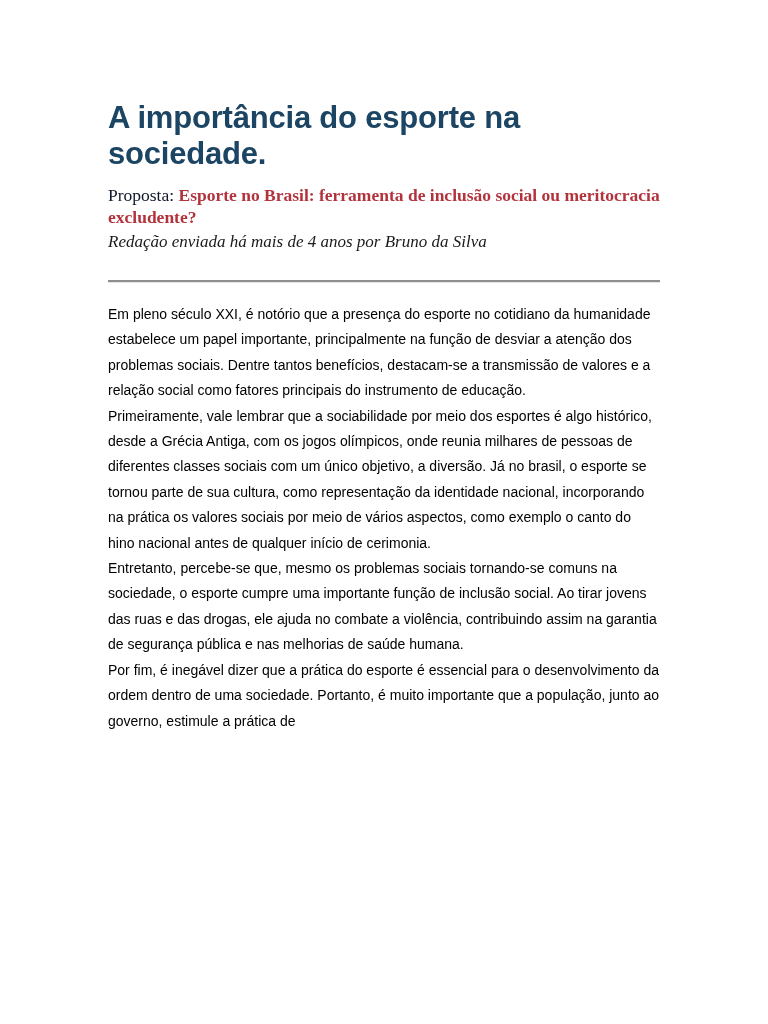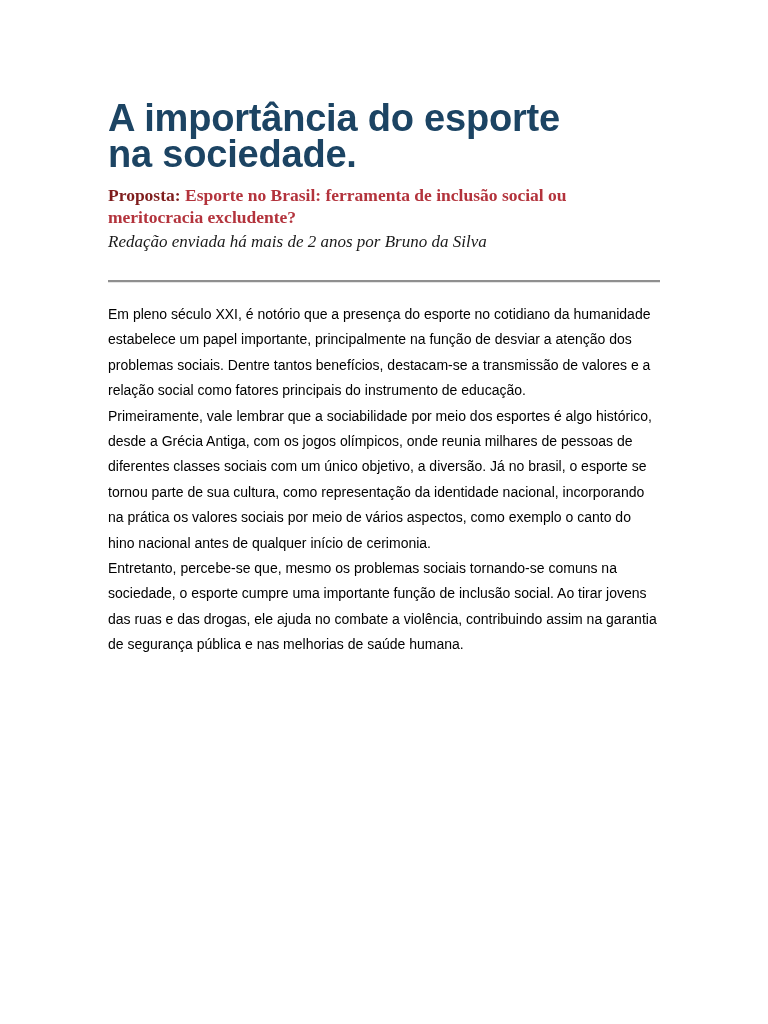--- a/index.html
+++ b/index.html
@@ -26,40 +26,40 @@
   .content {
     position: absolute;
     left: 108px;
     top: 100px;
     width: 552px;
   }
 
   
   .doc-title {
     font-family: "Liberation Sans", sans-serif;
-    font-size: 38px;
+    font-size: 31px;
     font-weight: bold;
     line-height: 36px;
     color: #1c4463;
     letter-spacing: -0.2px;
     margin: 0 0 12px 0;
     width: 500px;
   }
 
   
   .proposal-line {
     font-family: "Liberation Serif", serif;
     font-size: 17.5px;
     line-height: 22px;
     color: #000000;
     margin: 0 0 2px 0;
   }
   .proposal-label {
-    font-weight: bold;
-    color: #7f1d1d;
+    font-weight: normal;
+    color: #0f172a;
   }
   .proposal-value {
     font-weight: bold;
     color: #b3333c;
   }
 
   
   .byline {
     font-family: "Liberation Serif", serif;
     font-style: italic;
@@ -98,24 +98,25 @@
 <div class="page">
   <div class="content">
 
     <h1 class="doc-title">A importância do esporte na sociedade.</h1>
 
     <div class="proposal-line">
       <span class="proposal-label">Proposta:</span>
       <span class="proposal-value">Esporte no Brasil: ferramenta de inclusão social ou meritocracia excludente?</span>
     </div>
 
-    <div class="byline">Redação enviada há mais de 2 anos por Bruno da Silva</div>
+    <div class="byline">Redação enviada há mais de 4 anos por Bruno da Silva</div>
 
     <hr class="divider">
 
     <div class="body-text">
       <p>Em pleno século XXI, é notório que a presença do esporte no cotidiano da humanidade estabelece um papel importante, principalmente na função de desviar a atenção dos problemas sociais. Dentre tantos benefícios, destacam-se a transmissão de valores e a relação social como fatores principais do instrumento de educação.</p>
       <p>Primeiramente, vale lembrar que a sociabilidade por meio dos esportes é algo histórico, desde a Grécia Antiga, com os jogos olímpicos, onde reunia milhares de pessoas de diferentes classes sociais com um único objetivo, a diversão. Já no brasil, o esporte se tornou parte de sua cultura, como representação da identidade nacional, incorporando na prática os valores sociais por meio de vários aspectos, como exemplo o canto do hino nacional antes de qualquer início de cerimonia.</p>
       <p>Entretanto, percebe-se que, mesmo os problemas sociais tornando-se comuns na sociedade, o esporte cumpre uma importante função de inclusão social. Ao tirar jovens das ruas e das drogas, ele ajuda no combate a violência, contribuindo assim na garantia de segurança pública e nas melhorias de saúde humana.</p>
+      <p>Por fim, é inegável dizer que a prática do esporte é essencial para o desenvolvimento da ordem dentro de uma sociedade. Portanto, é muito importante que a população, junto ao governo, estimule a prática de</p>
     </div>
 
   </div>
 </div>
 
 </body></html>

